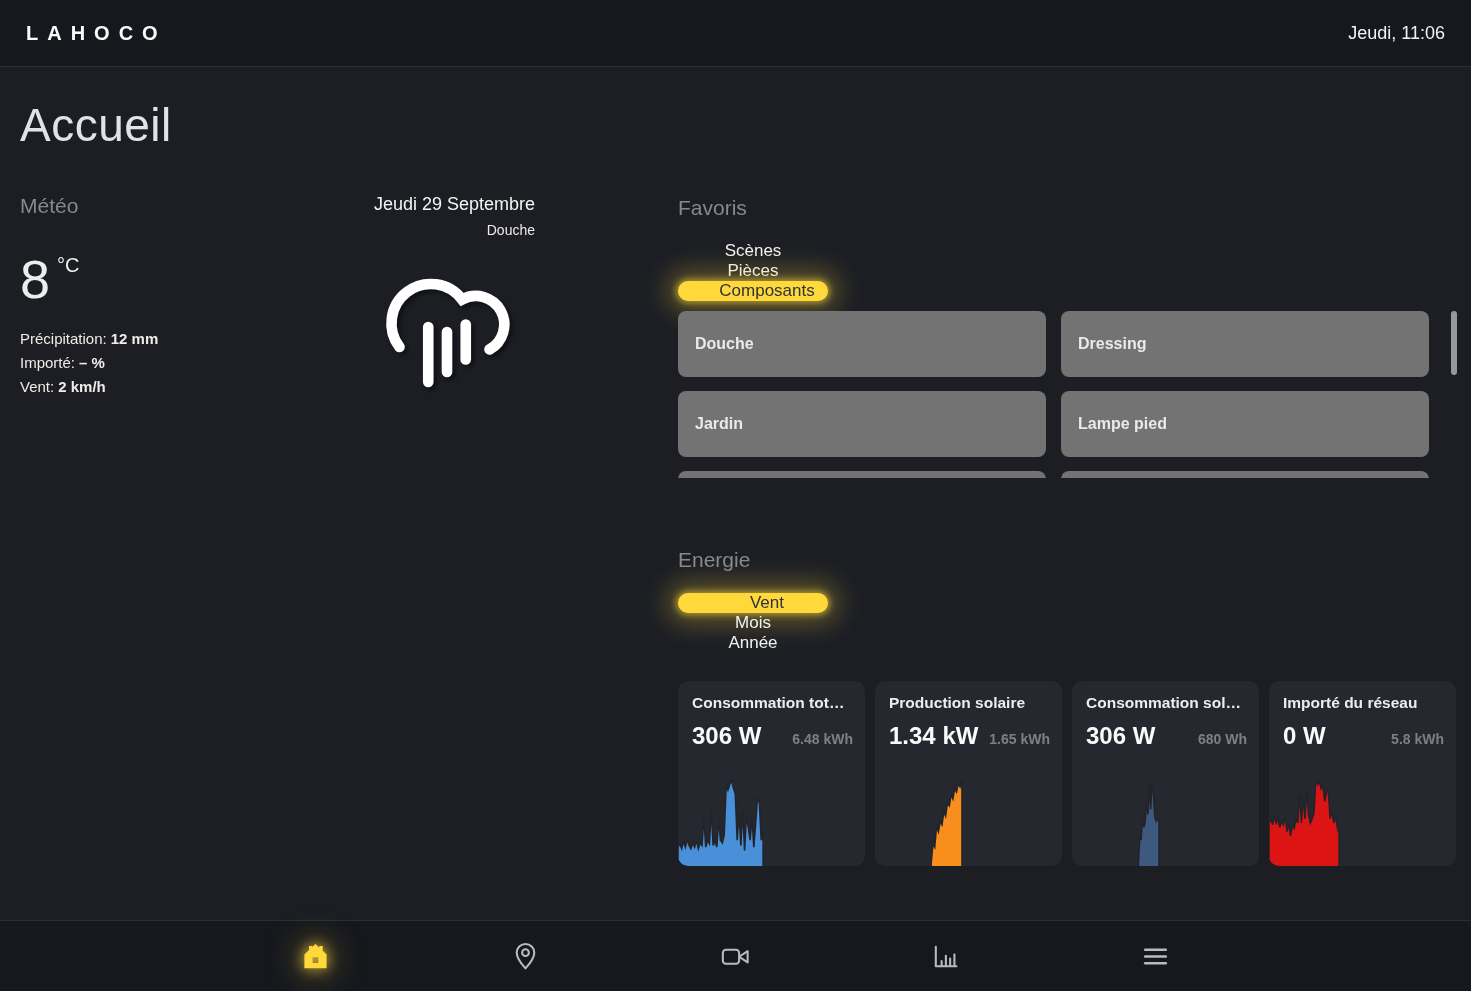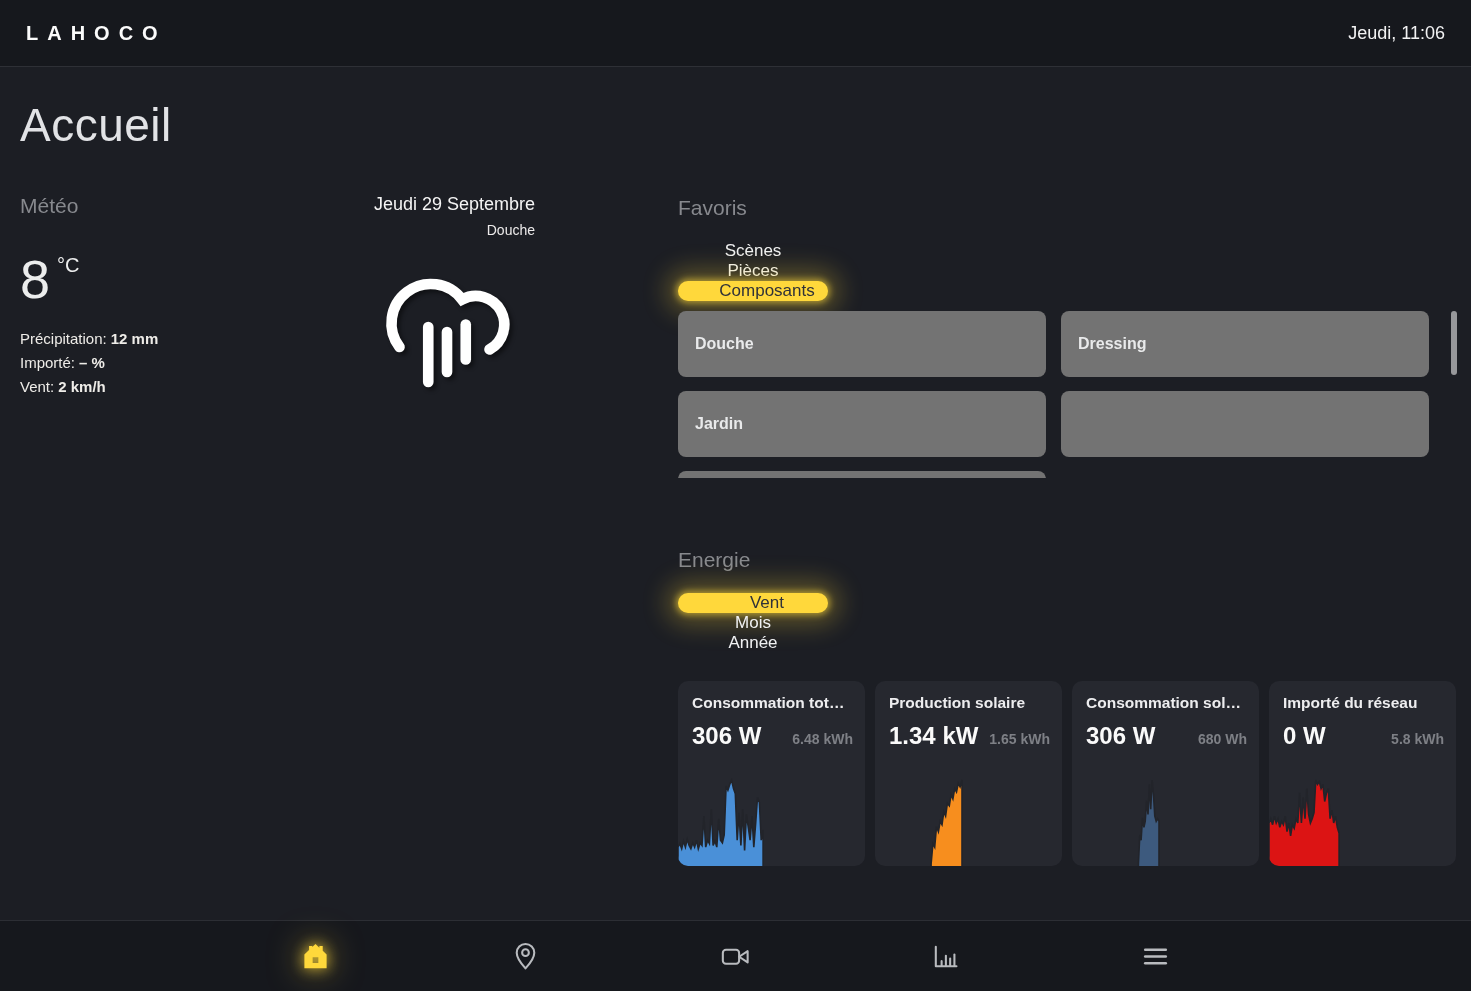--- a/index.html
+++ b/index.html
@@ -162,20 +162,23 @@
       <div class="fav-grid">
         <div class="fav-card">
             <span>Douche</span>
           </div>
         <div class="fav-card">
             <span>Dressing</span>
           </div>
         <div class="fav-card">
             <span>Jardin</span>
           </div>
+        <div class="fav-card">
+            <span>Lampe pied</span>
+          </div>
         <div class="fav-card"></div>
         <div class="fav-card"></div>
       </div>
     </div>
     <div class="scroll-thumb"></div>
 
     <div class="sec-label lbl-energy">Energie</div>
 
     <div class="tabs tabs-energy">
       <div class="tab active">

